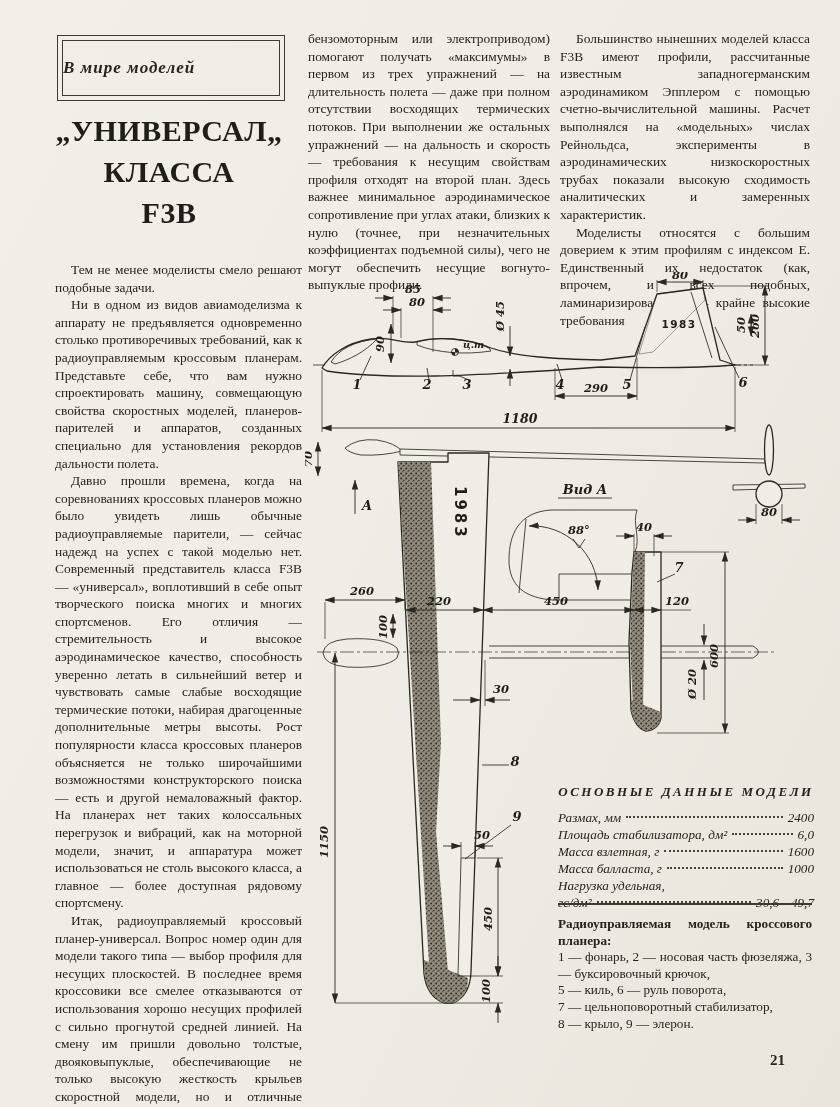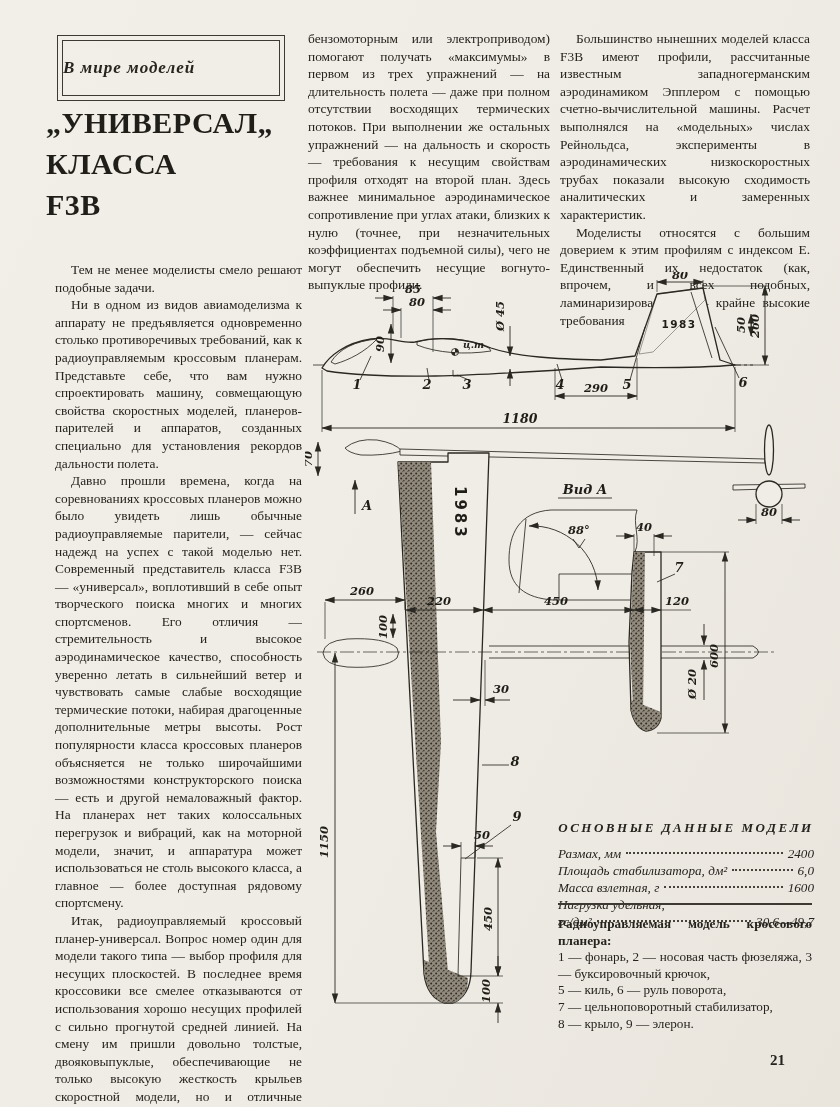--- a/index.html
+++ b/index.html
@@ -6,21 +6,21 @@
   body{width:840px;height:1107px;position:relative;overflow:hidden;
        background:#e9e6df;font-family:"Liberation Serif",serif;}
   .page{position:absolute;inset:0;
         background:linear-gradient(115deg,#f2efe9 0%,#efece5 55%,#e9e5dd 100%);}
   
   .hbox{position:absolute;left:62px;top:40px;width:216px;height:54px;
         border:1.5px solid #3c3a33;display:flex;align-items:center;}
   .hbox .inner{position:absolute;inset:-6px;border:1px solid #3c3a33;}
   .hbox span{font-style:italic;font-weight:bold;font-size:17px;color:#27251f;letter-spacing:1px;}
   
-  .title{position:absolute;left:46px;top:102px;width:246px;text-align:left;
+  .title{position:absolute;left:46px;top:110px;width:246px;text-align:center;
          font-weight:bold;color:#201e19;font-size:30px;line-height:41px;letter-spacing:.5px;}
   
   .col{position:absolute;text-align:justify;color:#25231e;
        font-size:13.4px;line-height:17.6px;}
   .col p{margin:0;text-indent:16px;}
   .col p.noind{text-indent:0;}
   .col-left{left:55px;top:261px;width:247px;}
   .col-mid{left:308px;top:30px;width:242px;}
   .col-right{left:560px;top:30px;width:250px;}
   
@@ -34,21 +34,21 @@
   svg text{fill:#1f1d18;}
   svg .dt{font:italic bold 11.5px "DejaVu Serif",serif;text-anchor:middle;}
   svg .dtb{font:italic bold 13px "DejaVu Serif",serif;text-anchor:middle;}
   svg .big{font-size:12.5px;}
   svg .yr{font:bold 10.5px "DejaVu Sans",sans-serif;letter-spacing:1.5px;text-anchor:middle;}
   svg .yrw{font:bold 15px "DejaVu Sans",sans-serif;letter-spacing:3px;}
   svg .cgt{font:italic bold 9.5px "DejaVu Serif",serif;}
   
   .datatable{position:absolute;left:558px;top:784px;width:256px;color:#25231e;}
   .dtitle{font-style:italic;font-size:13px;letter-spacing:2.5px;text-align:center;
-          margin-bottom:9px;font-weight:bold;margin-top:36px;}
+          margin-bottom:9px;font-weight:bold;}
   .trow{display:flex;align-items:baseline;font-style:italic;font-size:13.2px;line-height:17px;font-family:Liberation Serif, serif;}
   .tlabel{white-space:nowrap;}
   .lead{flex:1;border-bottom:2px dotted #45423a;margin:0 5px;transform:translateY(-4px);}
   .tval{white-space:nowrap;}
   .rule{position:absolute;left:558px;top:903px;width:254px;height:2px;background:#3d3a33;}
   
   .legend{position:absolute;left:558px;top:916px;width:254px;color:#25231e;
           font-size:13.2px;line-height:16.6px;text-align:justify;}
   .legend .intro{font-weight:bold;}
   
@@ -263,20 +263,25 @@
       <span class="tlabel">Площадь стабилизатора, дм²</span>
       <span class="lead"></span>
       <span class="tval">6,0</span>
     </div>
     <div class="trow">
       <span class="tlabel">Масса взлетная, г</span>
       <span class="lead"></span>
       <span class="tval">1600</span>
     </div>
     <div class="trow">
+      <span class="tlabel">Масса балласта, г</span>
+      <span class="lead"></span>
+      <span class="tval">1000</span>
+    </div>
+    <div class="trow">
       <span class="tlabel">Нагрузка удельная,</span>
     </div>
     <div class="trow">
       <span class="tlabel">гс/дм²</span>
       <span class="lead"></span>
       <span class="tval">30,6—49,7</span>
     </div>
   </div>
 
   <div class="rule"></div>

